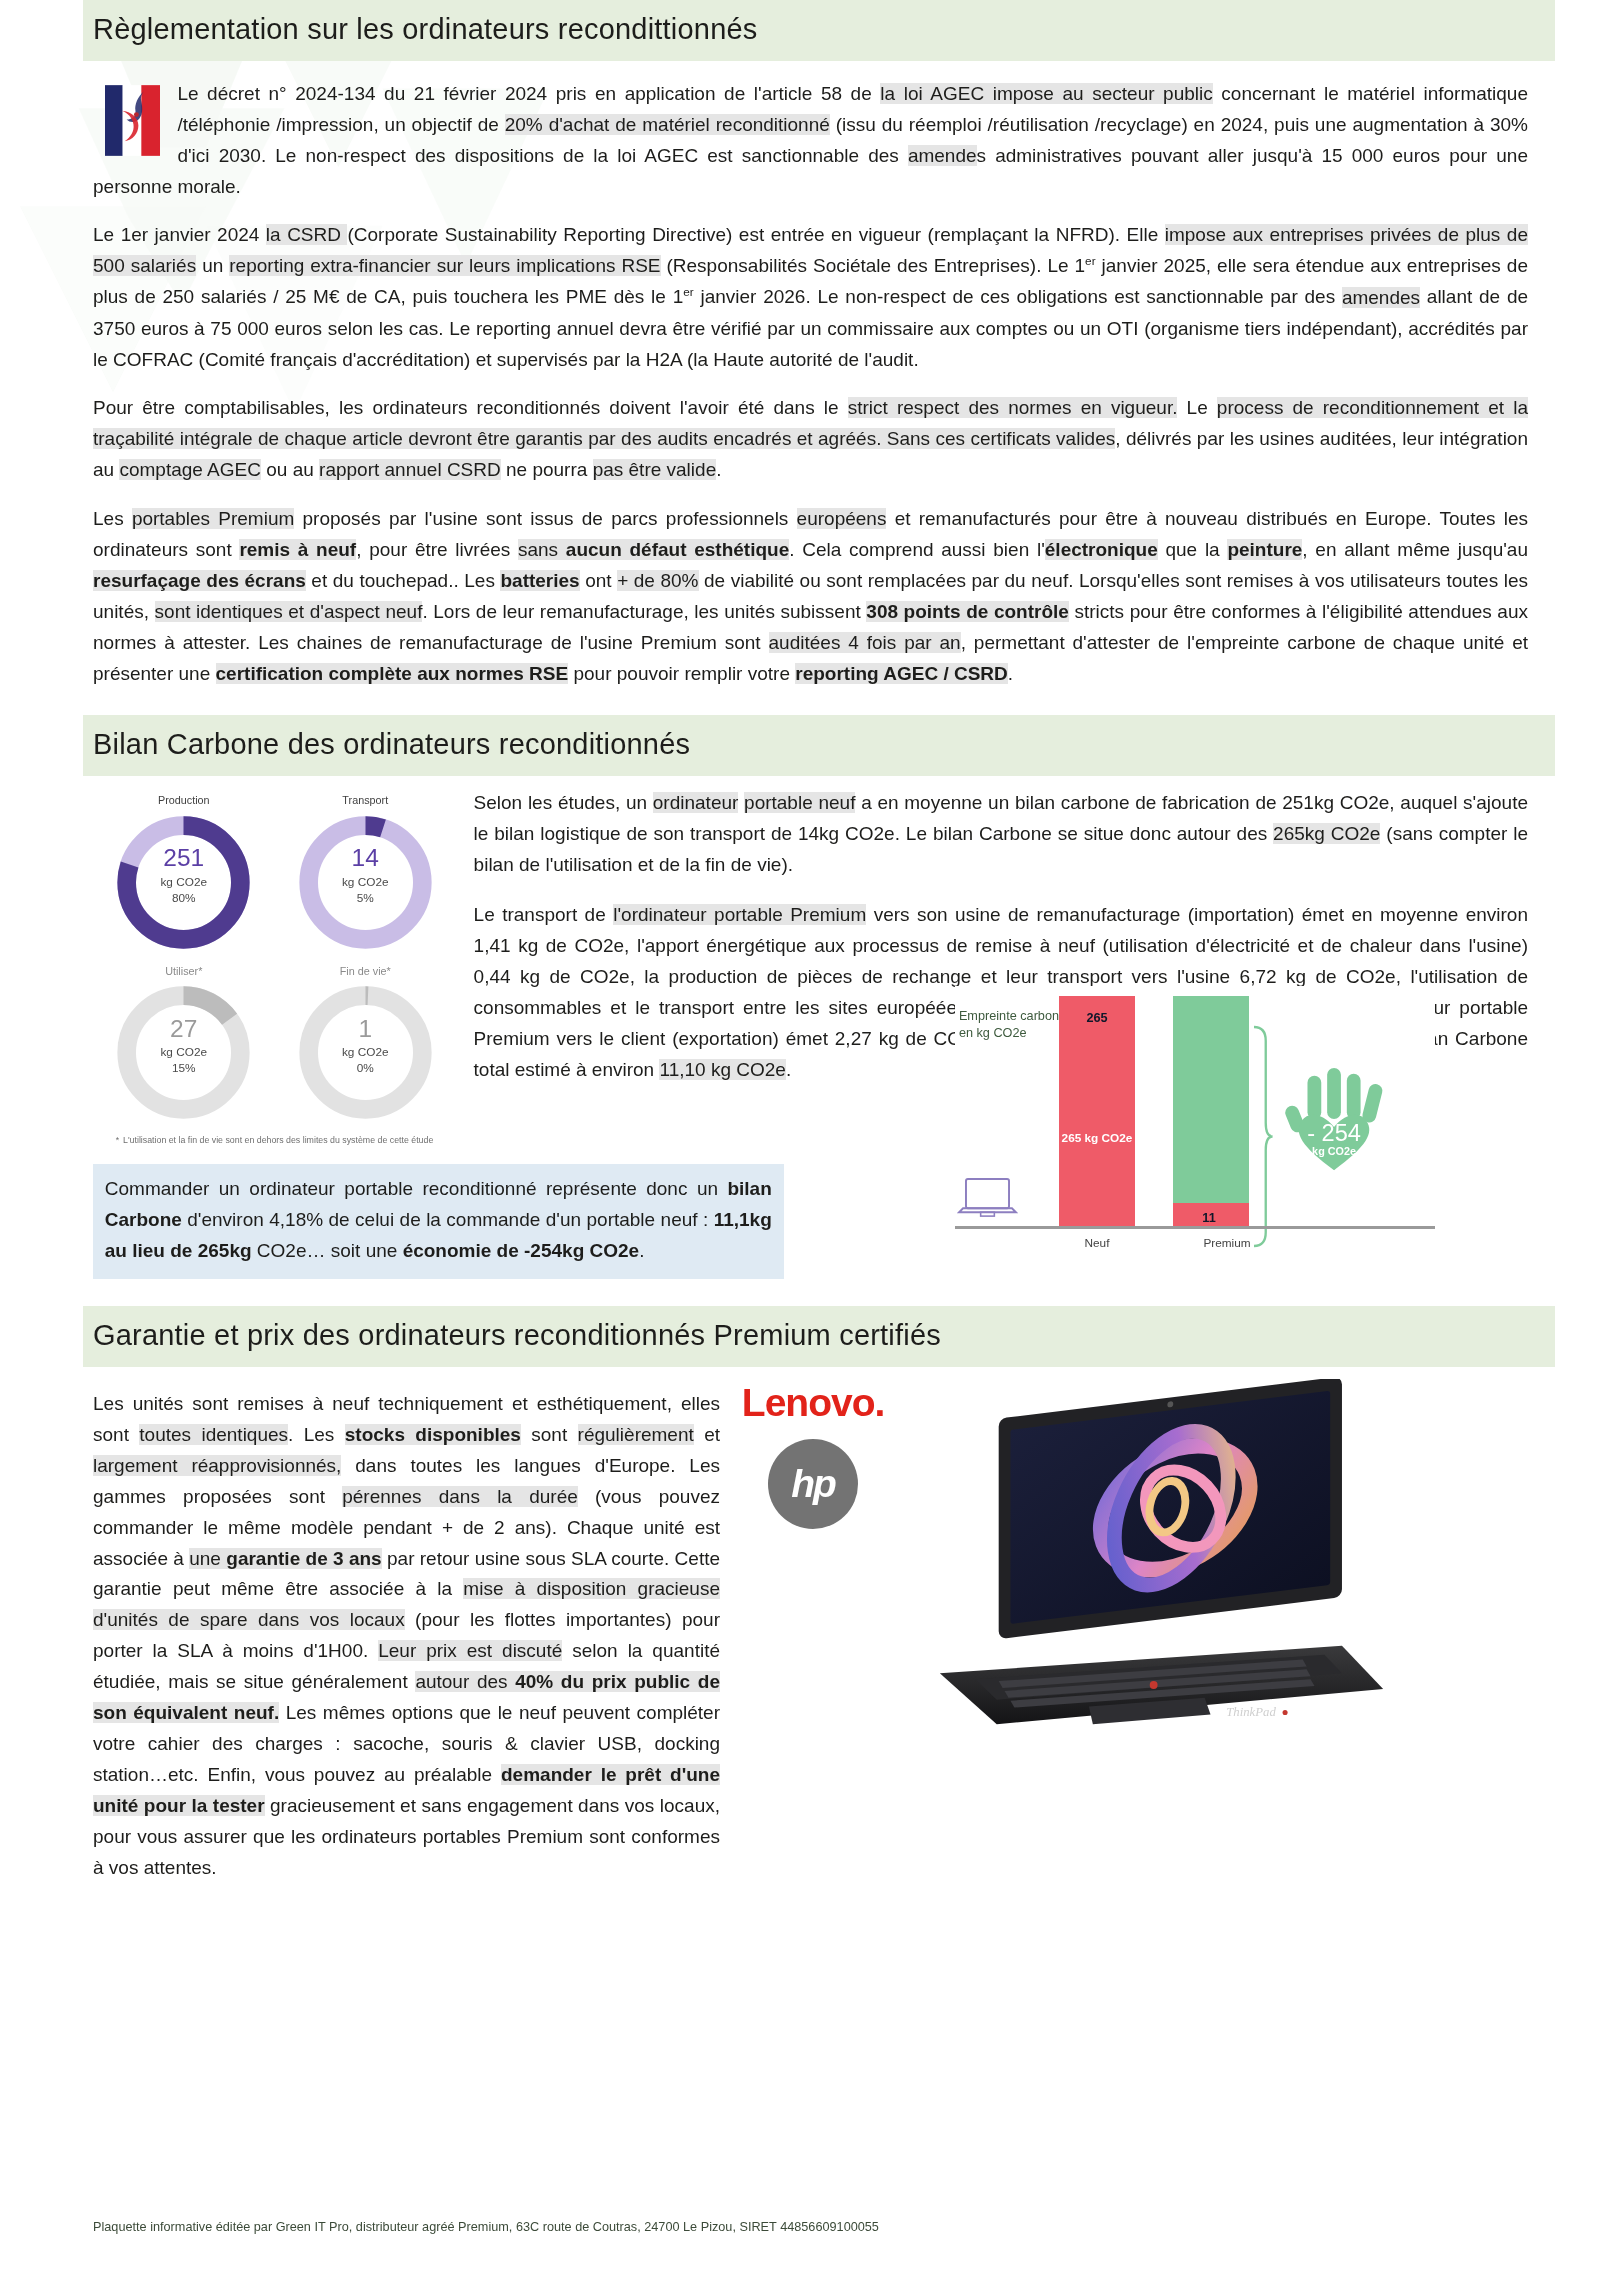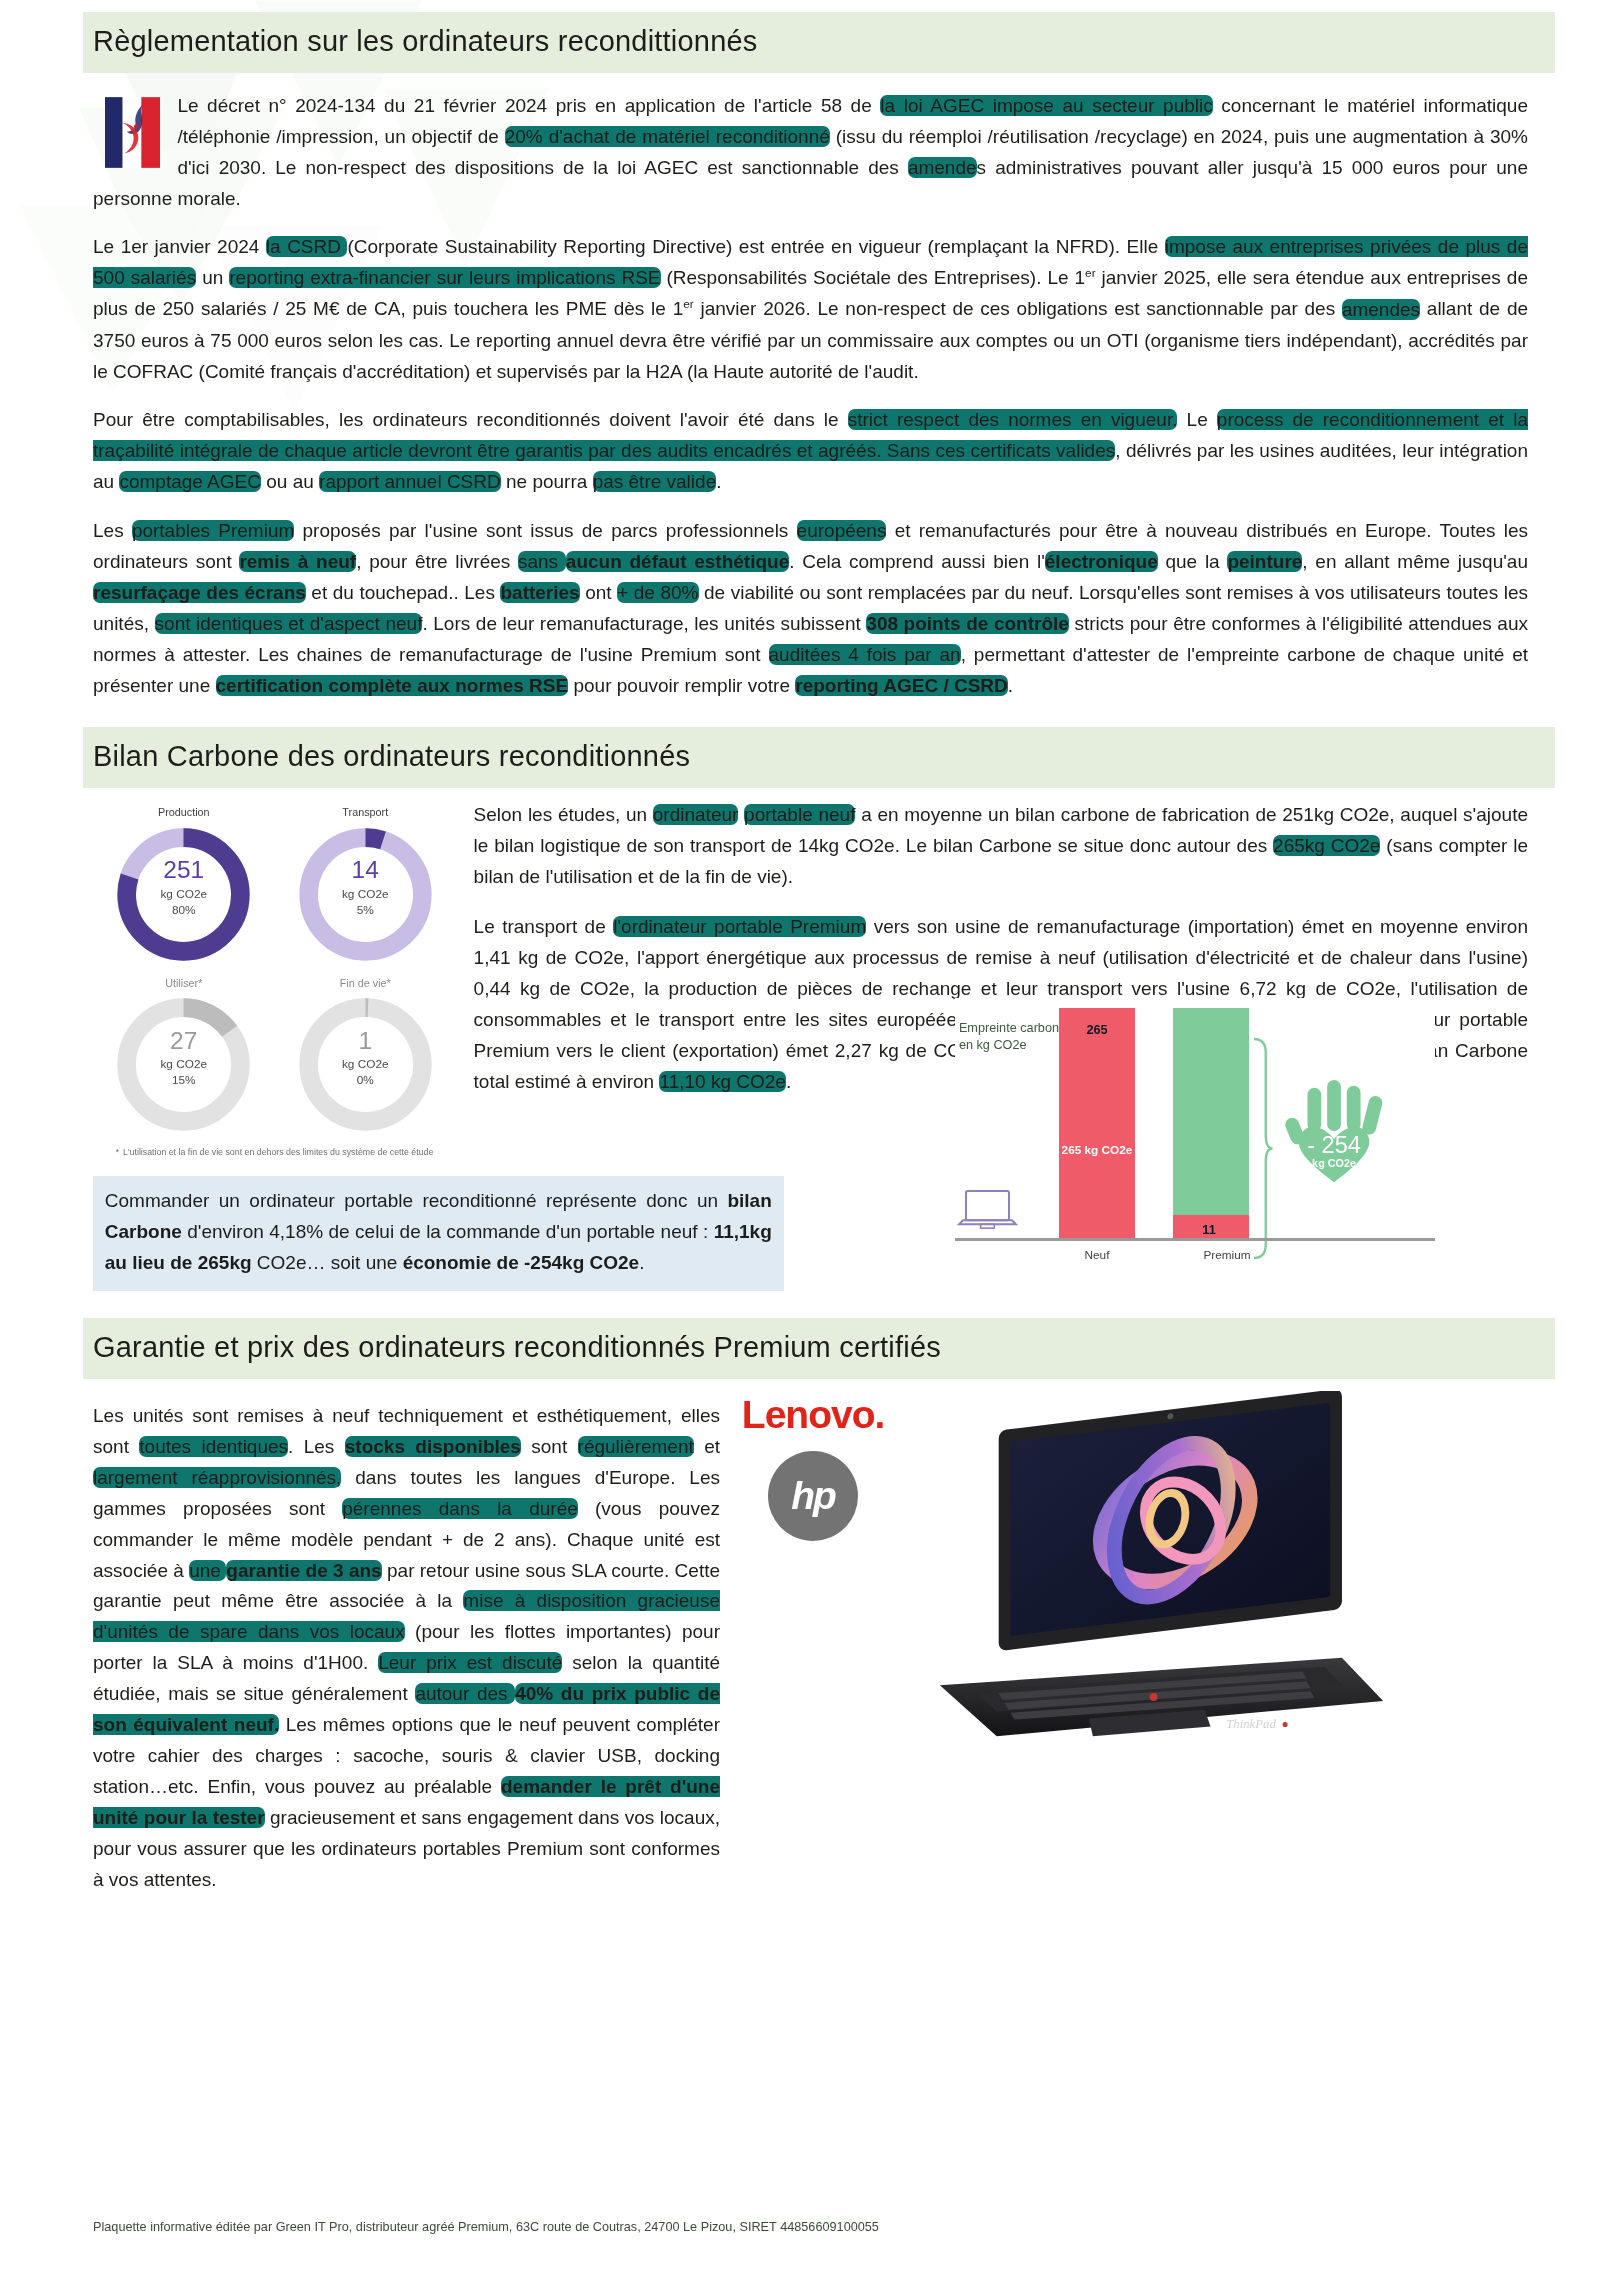--- a/index.html
+++ b/index.html
@@ -9,40 +9,40 @@
     font-family:"Liberation Sans", sans-serif;
     color:#111;
     position:relative;
     overflow:hidden;
   }
   
   .watermark{
     position:absolute;left:-39px;top:-29px;width:745px;height:686px;
     opacity:.18;pointer-events:none;z-index:0;
   }
-  .page{position:relative;z-index:2;padding:12px 93px;}
+  .page{position:relative;z-index:2;padding:0 93px;}
   h2.section{
     background:#e5eedd;
     font-weight:400;
     font-size:29px;
     line-height:1.5;
     color:#1d1d1b;
     margin:0;
     padding:7.8px 0 9.8px 9.8px;
     letter-spacing:0.2px;
   }
   .sec-wrap{margin-left:-9.8px;margin-right:-27.4px;}
   p.body{
     font-size:19px;
     line-height:1.63;
     text-align:justify;
     margin:17.6px 0 0 0;
     color:#1d1d1b;
   }
-  .hl{background:#0f766e;border-radius:7px;}
+  .hl{background:#e5e5e5;}
   .b{font-weight:bold;}
   .flagwrap{float:left;margin:5.9px 17.6px 0 11.8px;}
   sup{font-size:.62em;vertical-align:super;}
 
   
   .bilan{display:flex;gap:17.6px;margin-top:11.8px;}
   .donuts{width:363px;flex:0 0 363px;padding-top:5.9px;}
   .donut-row{display:flex;justify-content:space-around;}
   .donut{width:165px;text-align:center;position:relative;margin-bottom:3.9px;}
   .donut .cap{font-size:10.8px;color:#3f3f3f;margin-bottom:3.9px;}

